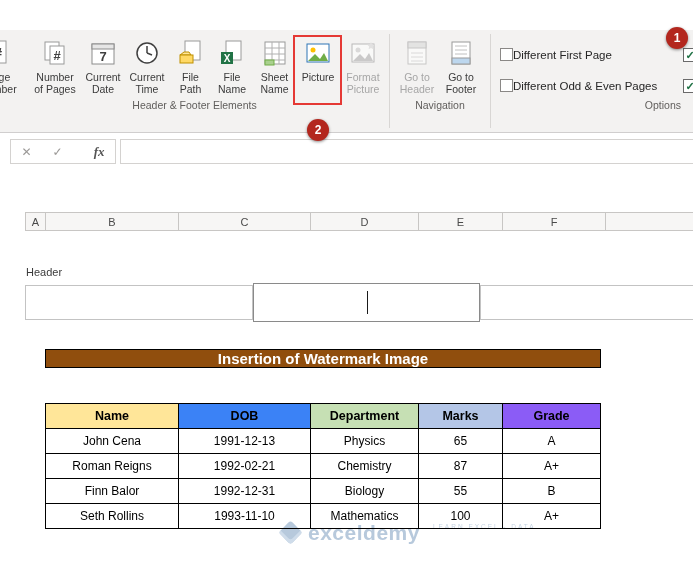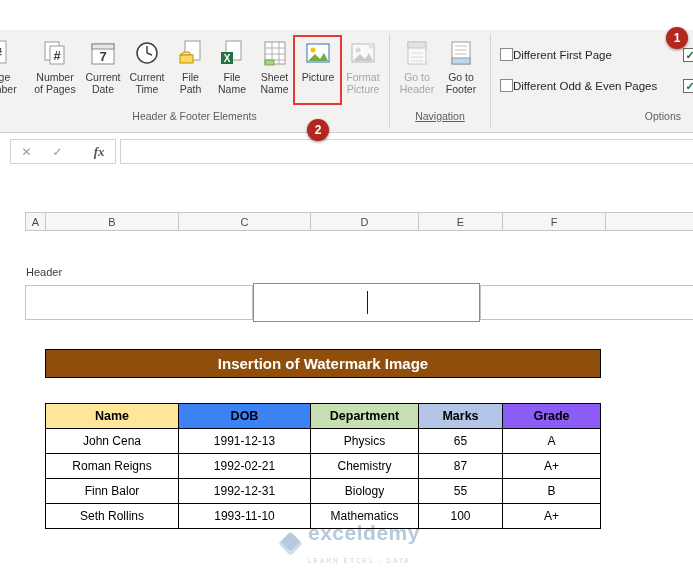--- a/index.html
+++ b/index.html
@@ -15,21 +15,21 @@
 
   
   .ribbon { position:absolute; top:30px; left:0; right:0; height:103px; background:#f3f2f1;
             border-bottom:1px solid #d0cece; }
   .rbtn { position:absolute; top:8px; display:flex; flex-direction:column; align-items:center;
           text-align:center; font-size:10.5px; color:#3b3b3b; line-height:1.18; cursor:default; }
   .rbtn .ric { width:32px; height:30px; display:flex; align-items:center; justify-content:center; margin-bottom:3px; }
   .rbtn.disabled { color:#a6a6a6; }
   .rbtn.disabled .ric { filter:grayscale(1) opacity(.5); }
   .vsep { position:absolute; top:4px; bottom:4px; width:1px; background:#d8d6d4; }
-  .grplabel { position:absolute; bottom:10px; font-size:10.5px; color:#605e5c; }
+  .grplabel { position:absolute; bottom:21px; font-size:10.5px; color:#605e5c; }
   .optrow { position:absolute; left:500px; display:flex; align-items:center; 
             font-size:11.5px; color:#262626; white-space:nowrap; }
   .cb { width:13px; height:13px; border:1px solid #8a8886; background:#fff; flex:0 0 auto; }
   .cbchecked { position:absolute; left:683px; width:14px; height:14px; border:1px solid #6a6a6a;
                background:#fff; font-size:11px; line-height:12px; text-align:center; color:#217346; font-weight:700; }
   .cbchecked::after { content:"\2713"; }
   .hl-box { position:absolute; border:2px solid #e53935; z-index:6; }
 
   
   .badge { position:absolute; width:22px; height:22px; border-radius:50%; background:#b3271e; color:#fff;
@@ -50,33 +50,33 @@
             display:flex; font-size:11px; color:#4a4a4a; }
   .colcell { border-right:1px solid #c8c6c4; display:flex; align-items:center; justify-content:center; }
 
   
   .hdrlabel { position:absolute; top:266px; left:26px; font-size:11px; color:#3b3b3b; }
   .hbox { position:absolute; background:#fff; border:1px solid #c3c3c3; }
   .hbox.center { border:1px solid #8a8a8a; z-index:2; }
   .caret { position:absolute; left:50%; top:7px; bottom:7px; width:1px; background:#1a1a1a; }
 
   
-  .title-banner { position:absolute; left:45px; top:349px; width:556px; height:29px; border:1px solid #000;
+  .title-banner { position:absolute; left:45px; top:349px; width:556px; height:19px; border:1px solid #000;
                   color:#fff; font-weight:700; font-size:15px; display:flex; align-items:center;
                   justify-content:center; z-index:1; }
   table.data { position:absolute; left:45px; top:403px; border-collapse:collapse; z-index:1; }
   table.data th, table.data td { border:1px solid #000; height:25px; text-align:center; vertical-align:middle;
                                  font-size:12px; color:#000; padding:0 4px; }
   table.data th { font-size:12.5px; font-weight:700; }
   table.data td { background:transparent; }
 
   .watermark { position:absolute; left:282px; top:522px; z-index:0; display:flex; align-items:center; gap:6px; }
   .wm-logo { width:17px; height:17px; background:#b7c9dc; border-radius:3px; transform:rotate(45deg);
              box-shadow:inset -3px -3px 0 #cfdcea; margin-right:3px; }
-  .wm-text { display:flex; flex-direction:column; line-height:1;gap:13px; }
+  .wm-text { display:flex; flex-direction:row; line-height:1;gap:13px; }
   .wm-brand { font-size:21px; font-weight:700; color:#b7c9dc; letter-spacing:.5px; }
   .wm-tag { font-size:6.5px; letter-spacing:2px; color:#c6d4e3; margin-top:2px; }
 </style>
 </head>
 <body>
 
 <div class="screen">
 
   <div class="badge" style="left: 666px; top: 27px; background: rgb(179, 39, 30);">1</div>
 
@@ -219,21 +219,21 @@
             <rect x="5" y="19" width="18" height="6" fill="#bdd7ee" stroke="#9a9a9a"></rect>
             <line x1="8" y1="7" x2="20" y2="7" stroke="#c0c0c0"></line>
             <line x1="8" y1="11" x2="20" y2="11" stroke="#c0c0c0"></line>
             <line x1="8" y1="15" x2="20" y2="15" stroke="#c0c0c0"></line>
           </svg>
       </span>
       <span>Go to</span>
       <span>Footer</span>
     </div>
 
-    <div class="grplabel" style="left:390px; width:100px; text-align:center;text-decoration:underline;">Navigation</div>
+    <div class="grplabel" style="left:390px; width:100px; text-align:center;">Navigation</div>
 
     <div class="vsep" style="left:490px;"></div>
 
     <div class="optrow" style="top:18px;">
       <span class="cb"></span>
       <span>Different First Page</span>
     </div>
     <div class="optrow" style="top:49px;">
       <span class="cb"></span>
       <span>Different Odd &amp; Even Pages</span>

